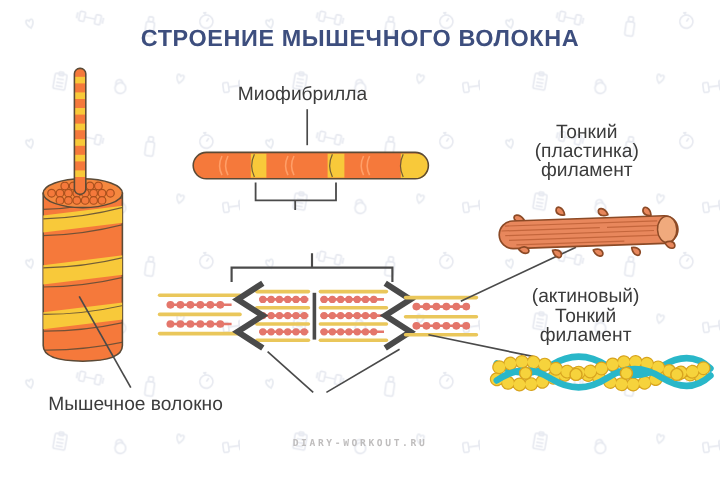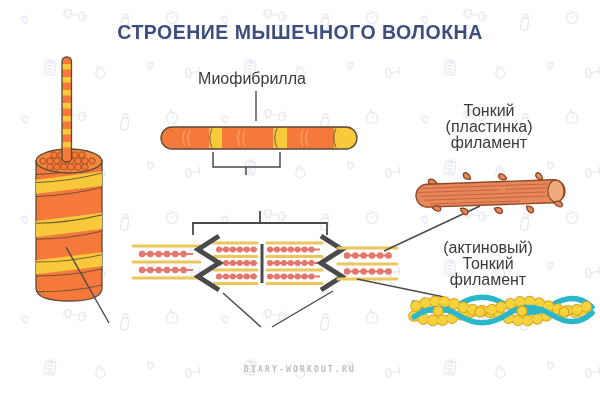--- a/index.html
+++ b/index.html
@@ -269,20 +269,21 @@
       <path class="ribbon" d="M414,317 q23,-16 46,-1 q23,14 46,-1 q23,-15 46,0 q23,14 40,-2"></path>
       <circle class="bead-c" cx="438" cy="311" r="5"></circle>
       <circle class="bead-c" cx="480" cy="312" r="5"></circle>
       <circle class="bead-c" cx="522" cy="311" r="5"></circle>
       <circle class="bead-c" cx="564" cy="312" r="5"></circle>
     </g>
   </svg>
 
   <div class="title">СТРОЕНИЕ МЫШЕЧНОГО ВОЛОКНА</div>
   <div class="lbl" style="left:252px;top:70px">Миофибрилла</div>
+  <div class="lbl" style="left:113px;top:329px">Мышечное волокно</div>
   <div class="lbl lbl3" style="left:489px;top:103px">
     <div>Тонкий</div>
     <div>(пластинка)</div>
     <div>филамент</div>
   </div>
   <div class="lbl lbl3" style="left:488px;top:240px">
     <div>(актиновый)</div>
     <div>Тонкий</div>
     <div>филамент</div>
   </div>

